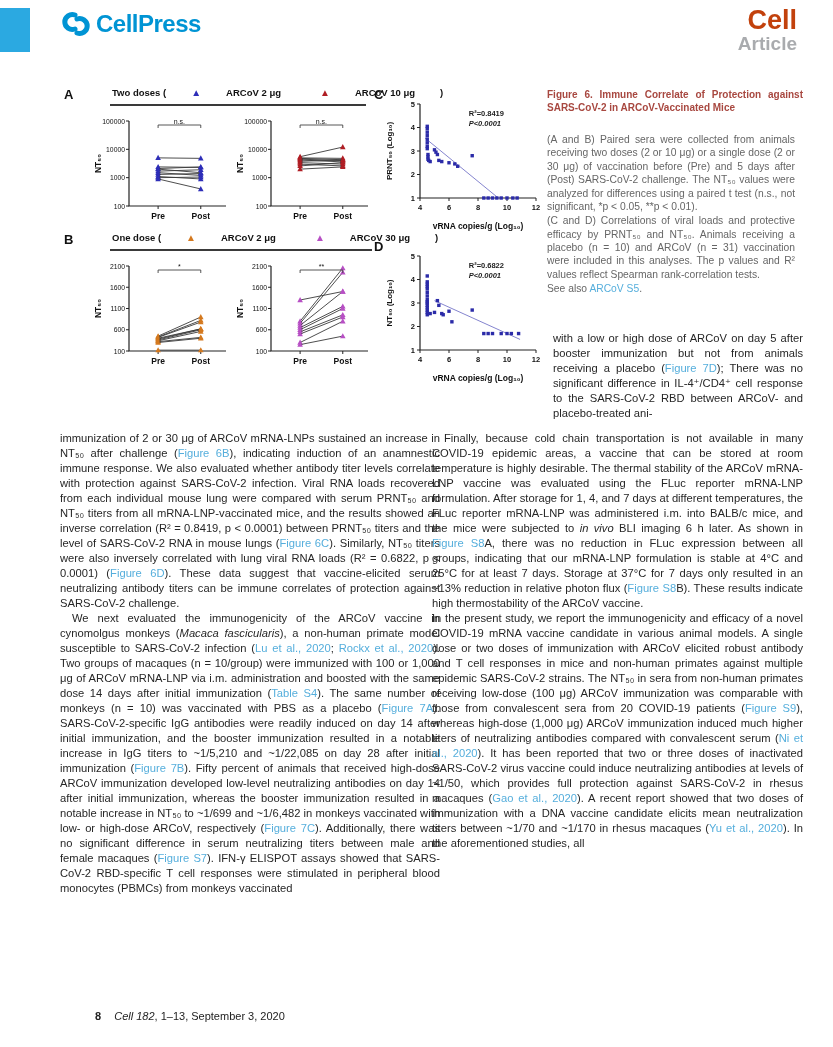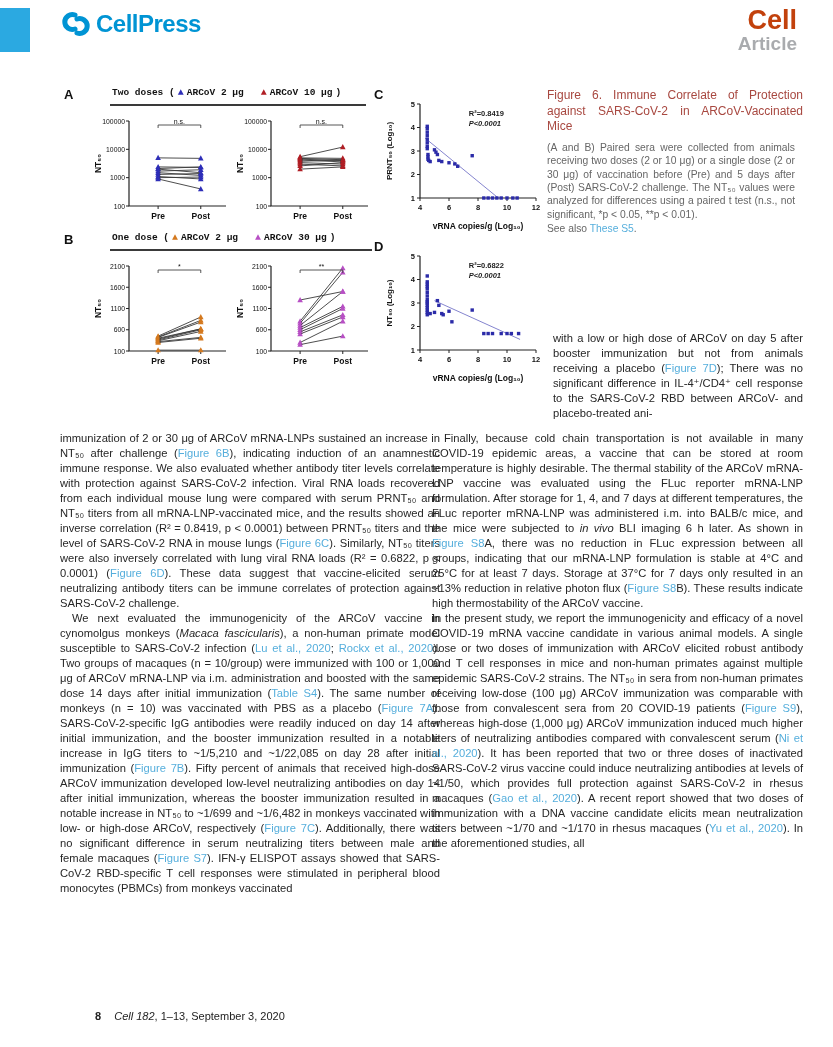--- a/index.html
+++ b/index.html
@@ -7,28 +7,28 @@
   .page{position:relative;width:833px;height:1047px;background:#ffffff;overflow:hidden;}
   .corner-bar{position:absolute;left:0;top:8px;width:30px;height:44px;background:#2BA9E1;}
   
   .logo{position:absolute;left:62px;top:10px;display:flex;align-items:center;gap:6px;}
   .logo-text{font-size:24px;font-weight:bold;color:#0094D4;letter-spacing:-0.5px;}
   .journal{position:absolute;right:36px;top:6px;text-align:right;line-height:1.05;}
   .journal-name{font-size:27px;font-weight:bold;color:#c2410c;}
   .journal-type{font-size:19px;font-weight:bold;color:#A9ABAE;text-align:right;}
   
   .panel-label{position:absolute;font-size:13px;font-weight:bold;color:#111;}
-  .legend{position:absolute;display:flex;align-items:center;gap:3px;font-size:9.5px;font-weight:bold;color:#111;white-space:nowrap;font-family:Liberation Mono, monospace;}
+  .legend{position:absolute;display:flex;align-items:center;gap:25px;font-size:9.5px;font-weight:bold;color:#111;white-space:nowrap;}
   .legend .tri{font-size:10px;line-height:1;}
   .legend-rule{position:absolute;height:2px;background:#3a3a3a;}
   .chart{position:absolute;}
   svg text{font-family:"Liberation Sans","DejaVu Sans",sans-serif;}
   
   .caption{position:absolute;left:547px;top:88px;width:256px;}
-  .caption-title{font-size:12px;font-weight:normal;color:#A84840;line-height:1.3;text-align:justify;margin-bottom:6px;}
+  .caption-title{font-size:10px;font-weight:bold;color:#A84840;line-height:1.3;text-align:justify;margin-bottom:19px;}
   .caption-body p{margin:0 8px 1px 0;font-size:10.3px;color:#666;line-height:1.3;text-align:justify;}
   
   .col{position:absolute;font-size:11.2px;color:#262626;line-height:15px;text-align:justify;}
   .col p{margin:0;}
   .col p.indent{text-indent:12px;}
   .link{color:#55AEDC;}
   .heading{color:#B5453C;font-weight:bold;font-size:11.5px;margin:15px 0 10px 0;text-align:left;}
   
   .footer{position:absolute;left:60px;top:1010px;font-size:11px;color:#222;padding-left:35px;}
   .footer .pg{font-weight:bold;margin-right:10px;}
@@ -388,21 +388,22 @@
         <text x="85.72" y="24" fill="#222" font-size="7.5" font-weight="700">R²=0.6822</text>
         <text x="85.72" y="34" fill="#222" font-size="7.5" font-weight="700" font-style="italic">P&lt;0.0001</text>
         <text x="95" y="137" fill="#111" text-anchor="middle" font-size="8.5" font-weight="700">vRNA copies/g (Log₁₀)</text>
         <text x="9" y="59" fill="#111" text-anchor="middle" font-size="8" font-weight="700" transform="rotate(-90 9 59)">NT₅₀ (Log₁₀)</text>
       </svg></div>
 
   <div class="caption">
     <div class="caption-title">Figure 6. Immune Correlate of Protection against SARS-CoV-2 in ARCoV-Vaccinated Mice</div>
     <div class="caption-body">
       <p>(A and B) Paired sera were collected from animals receiving two doses (2 or 10 μg) or a single dose (2 or 30 μg) of vaccination before (Pre) and 5 days after (Post) SARS-CoV-2 challenge. The NT₅₀ values were analyzed for differences using a paired t test (n.s., not significant, *p &lt; 0.05, **p &lt; 0.01).</p>
-      <p>See also <span class="link">These S5</span>.</p>
+      <p>(C and D) Correlations of viral loads and protective efficacy by PRNT₅₀ and NT₅₀. Animals receiving a placebo (n = 10) and ARCoV (n = 31) vaccination were included in this analyses. The p values and R² values reflect Spearman rank-correlation tests.</p>
+      <p>See also <span class="link">ARCoV S5</span>.</p>
     </div>
   </div>
 
   <div class="col" style="left:553px;top:331px;width:250px;">
     <p>with a low or high dose of ARCoV on day 5 after booster immunization but not from animals receiving a placebo (<span class="link">Figure 7D</span>); There was no significant difference in IL-4⁺/CD4⁺ cell response to the SARS-CoV-2 RBD between ARCoV- and placebo-treated ani-</p>
   </div>
 
   <div class="col" style="left:60px;top:431px;width:380px;">
     <p>immunization of 2 or 30 μg of ARCoV mRNA-LNPs sustained an increase in NT₅₀ after challenge (<span class="link">Figure 6B</span>), indicating induction of an anamnestic immune response. We also evaluated whether antibody titer levels correlate with protection against SARS-CoV-2 infection. Viral RNA loads recovered from each individual mouse lung were compared with serum PRNT₅₀ and NT₅₀ titers from all mRNA-LNP-vaccinated mice, and the results showed an inverse correlation (R² = 0.8419, p &lt; 0.0001) between PRNT₅₀ titers and the level of SARS-CoV-2 RNA in mouse lungs (<span class="link">Figure 6C</span>). Similarly, NT₅₀ titers were also inversely correlated with lung viral RNA loads (R² = 0.6822, p &lt; 0.0001) (<span class="link">Figure 6D</span>). These data suggest that vaccine-elicited serum neutralizing antibody titers can be immune correlates of protection against SARS-CoV-2 challenge.</p>
     <p class="indent">We next evaluated the immunogenicity of the ARCoV vaccine in cynomolgus monkeys (<i>Macaca fascicularis</i>), a non-human primate model susceptible to SARS-CoV-2 infection (<span class="link">Lu et al., 2020</span>; <span class="link">Rockx et al., 2020</span>). Two groups of macaques (n = 10/group) were immunized with 100 or 1,000 μg of ARCoV mRNA-LNP via i.m. administration and boosted with the same dose 14 days after initial immunization (<span class="link">Table S4</span>). The same number of monkeys (n = 10) was vaccinated with PBS as a placebo (<span class="link">Figure 7A</span>). SARS-CoV-2-specific IgG antibodies were readily induced on day 14 after initial immunization, and the booster immunization resulted in a notable increase in IgG titers to ~1/5,210 and ~1/22,085 on day 28 after initial immunization (<span class="link">Figure 7B</span>). Fifty percent of animals that received high-dose ARCoV immunization developed low-level neutralizing antibodies on day 14 after initial immunization, whereas the booster immunization resulted in a notable increase in NT₅₀ to ~1/699 and ~1/6,482 in monkeys vaccinated with low- or high-dose ARCoV, respectively (<span class="link">Figure 7C</span>). Additionally, there was no significant difference in serum neutralizing titers between male and female macaques (<span class="link">Figure S7</span>). IFN-γ ELISPOT assays showed that SARS-CoV-2 RBD-specific T cell responses were stimulated in peripheral blood monocytes (PBMCs) from monkeys vaccinated</p>

